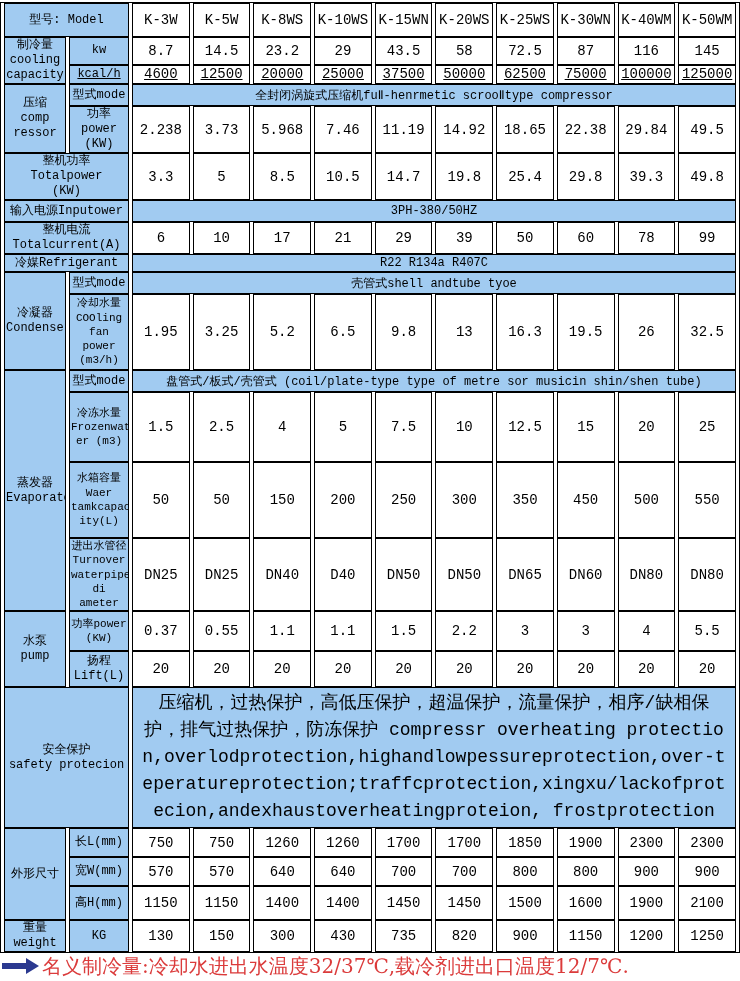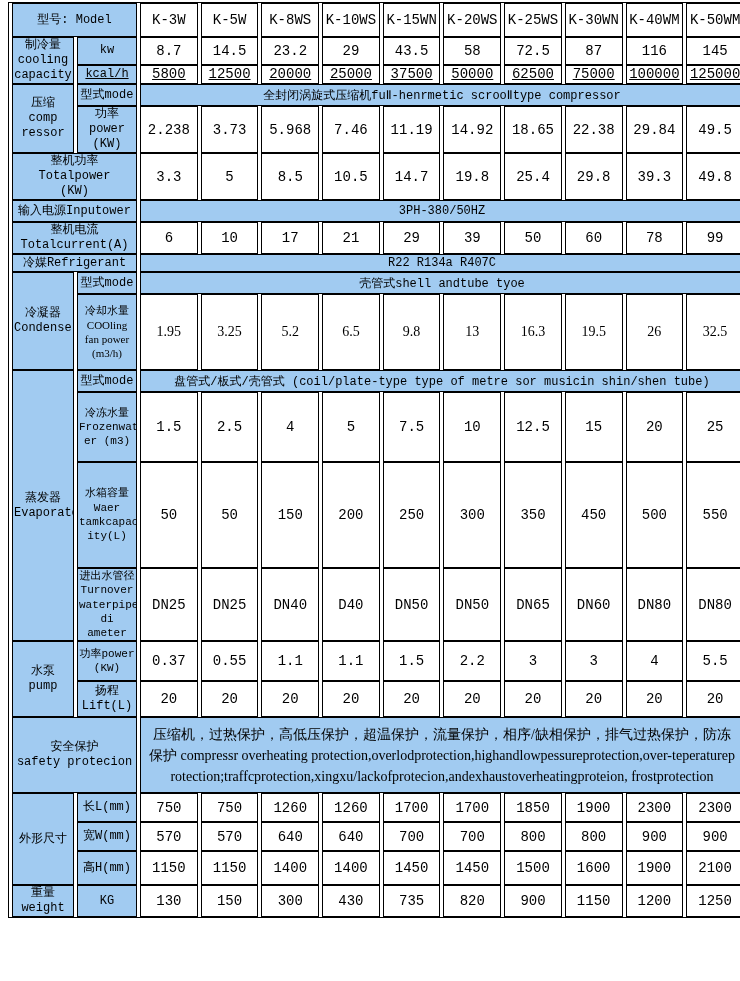--- a/index.html
+++ b/index.html
@@ -7,40 +7,40 @@
     --red:#DB3B3B;
     --navy:#2B3990;
   }
   *{box-sizing:border-box;}
   html,body{margin:0;padding:0;}
   body{
     width:740px;height:981px;background:#fff;overflow:hidden;
     font-family:"Liberation Mono","DejaVu Sans Mono",monospace;
     color:#000;
   }
-  .wrap{padding:2px 0 0 0;margin-left:8px;}
+  .wrap{padding:2px 0 0 0;}
   table.spec{
     width:740px;table-layout:fixed;
     border-collapse:separate;border-spacing:3px 0;
     background:#fff;border:1px solid #000;
   }
   td{
     border:1px solid #000;
     text-align:center;vertical-align:middle;
     padding:0 1px;overflow:hidden;
   }
   td.blue{background:var(--blue);}
   td.white{background:#fff;}
   .lbl{font-size:12px;line-height:1.25;white-space:pre-line;}
   .sm{font-size:11px;line-height:1.3;white-space:pre-line;background:var(--blue);}
   .val{font-size:14px;}
   .mode{font-size:12px;white-space:nowrap;}
   .safety{
-    font-size:14px;line-height:1.5;
-    word-break:break-all;white-space:normal;padding:2px 8px;font-family:Liberation Serif, serif;
+    font-size:18px;line-height:1.5;
+    word-break:break-all;white-space:normal;padding:2px 8px;
   }
   .notes{margin-top:3px;padding-left:2px;}
   .note{display:flex;align-items:center;height:20px;margin-bottom:1px;}
   .arrow{display:inline-flex;align-items:center;width:40px;flex:0 0 40px;}
   .arrow .shaft{display:inline-block;width:24px;height:6px;background:var(--navy);}
   .arrow .head{
     display:inline-block;width:0;height:0;
     border-left:13px solid var(--navy);
     border-top:8px solid transparent;
     border-bottom:8px solid transparent;
@@ -96,21 +96,21 @@
           <td class="white val">29</td>
           <td class="white val">43.5</td>
           <td class="white val">58</td>
           <td class="white val">72.5</td>
           <td class="white val">87</td>
           <td class="white val">116</td>
           <td class="white val">145</td>
         </tr>
         <tr style="height: 18px; text-decoration: underline;">
           <td class="blue lbl">kcal/h</td>
-          <td class="white val">5800</td>
+          <td class="white val">4600</td>
           <td class="white val">12500</td>
           <td class="white val">20000</td>
           <td class="white val">25000</td>
           <td class="white val">37500</td>
           <td class="white val">50000</td>
           <td class="white val">62500</td>
           <td class="white val">75000</td>
           <td class="white val">100000</td>
           <td class="white val">125000</td>
         </tr>
@@ -172,21 +172,21 @@
         <tr style="height: 18px;">
           <td class="blue lbl" colspan="2">冷媒Refrigerant</td>
           <td class="blue mode" colspan="10">R22 R134a R407C</td>
         </tr>
         <tr style="height: 22px;">
           <td class="blue lbl" rowspan="2">冷凝器
 Condenser</td>
           <td class="blue lbl">型式mode</td>
           <td class="blue mode" colspan="10">壳管式shell andtube tyoe</td>
         </tr>
-        <tr style="height: 76px; font-family: Liberation Serif, serif;">
+        <tr style="height: 76px;">
           <td class="blue sm">冷却水量
 COOling
 fan power
 (m3/h)</td>
           <td class="white val">1.95</td>
           <td class="white val">3.25</td>
           <td class="white val">5.2</td>
           <td class="white val">6.5</td>
           <td class="white val">9.8</td>
           <td class="white val">13</td>
@@ -209,21 +209,21 @@
           <td class="white val">2.5</td>
           <td class="white val">4</td>
           <td class="white val">5</td>
           <td class="white val">7.5</td>
           <td class="white val">10</td>
           <td class="white val">12.5</td>
           <td class="white val">15</td>
           <td class="white val">20</td>
           <td class="white val">25</td>
         </tr>
-        <tr style="height: 106px; border-radius: 30px;">
+        <tr style="height: 76px; border-radius: 30px;">
           <td class="blue sm">水箱容量
 Waer
 tamkcapac
 ity(L)</td>
           <td class="white val">50</td>
           <td class="white val">50</td>
           <td class="white val">150</td>
           <td class="white val">200</td>
           <td class="white val">250</td>
           <td class="white val">300</td>
@@ -335,15 +335,22 @@
           <td class="white val">820</td>
           <td class="white val">900</td>
           <td class="white val">1150</td>
           <td class="white val">1200</td>
           <td class="white val">1250</td>
         </tr>
       </tbody>
   </table>
 
   <div class="notes">
+    <div class="note">
+      <span class="arrow">
+          <span class="shaft"></span>
+          <span class="head"></span>
+        </span>
+      <span class="note-text">名义制冷量:冷却水进出水温度32/37℃,载冷剂进出口温度12/7℃.</span>
+    </div>
   </div>
 
 </div>
 
 </body></html>

